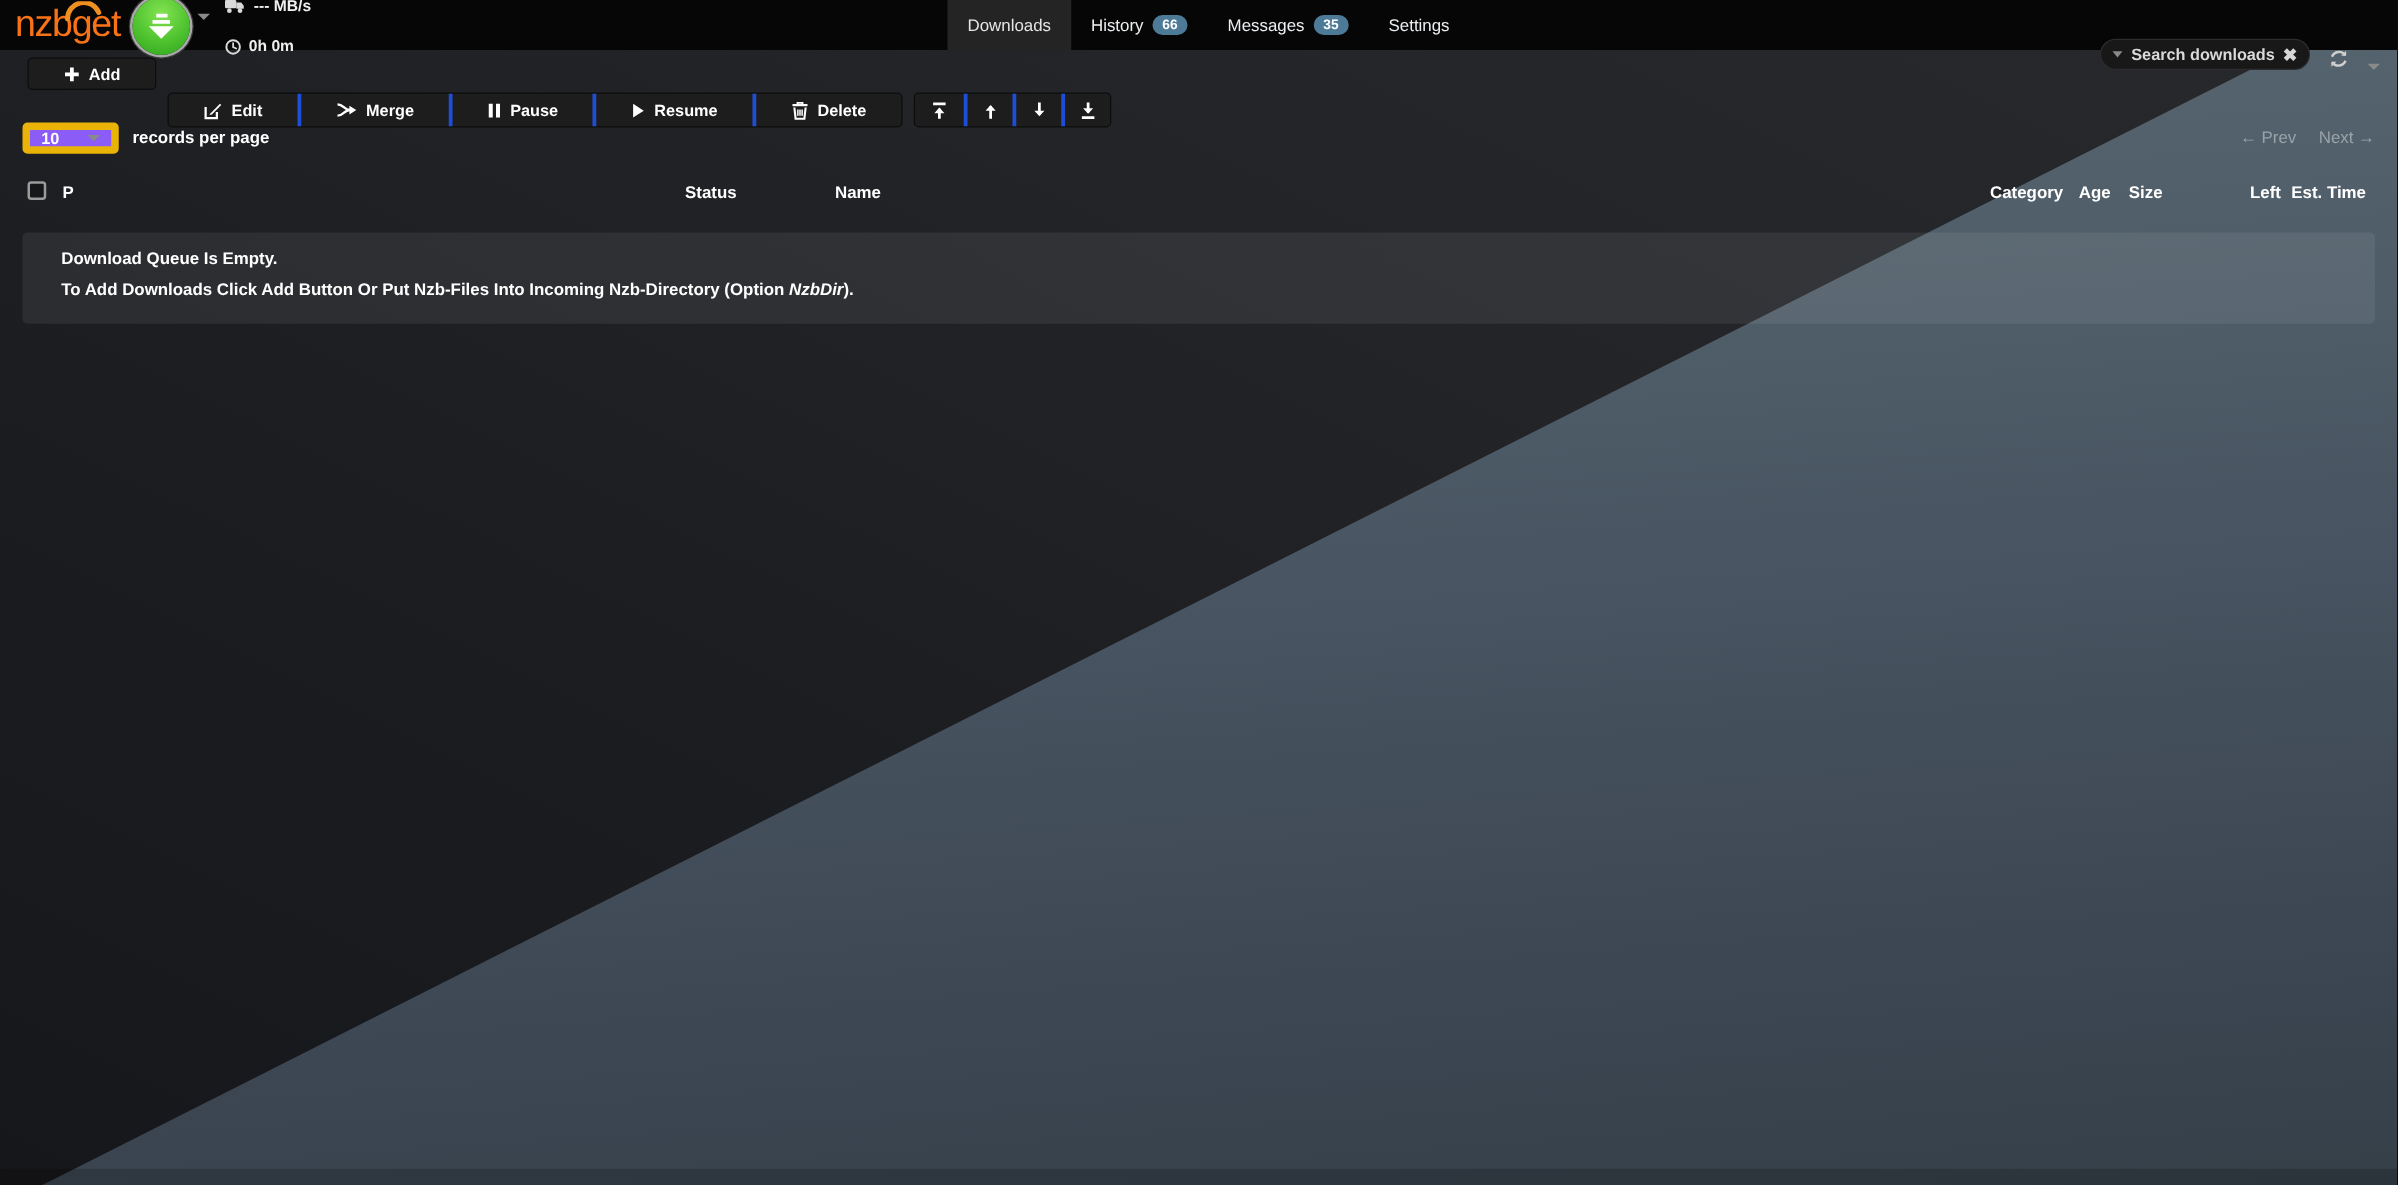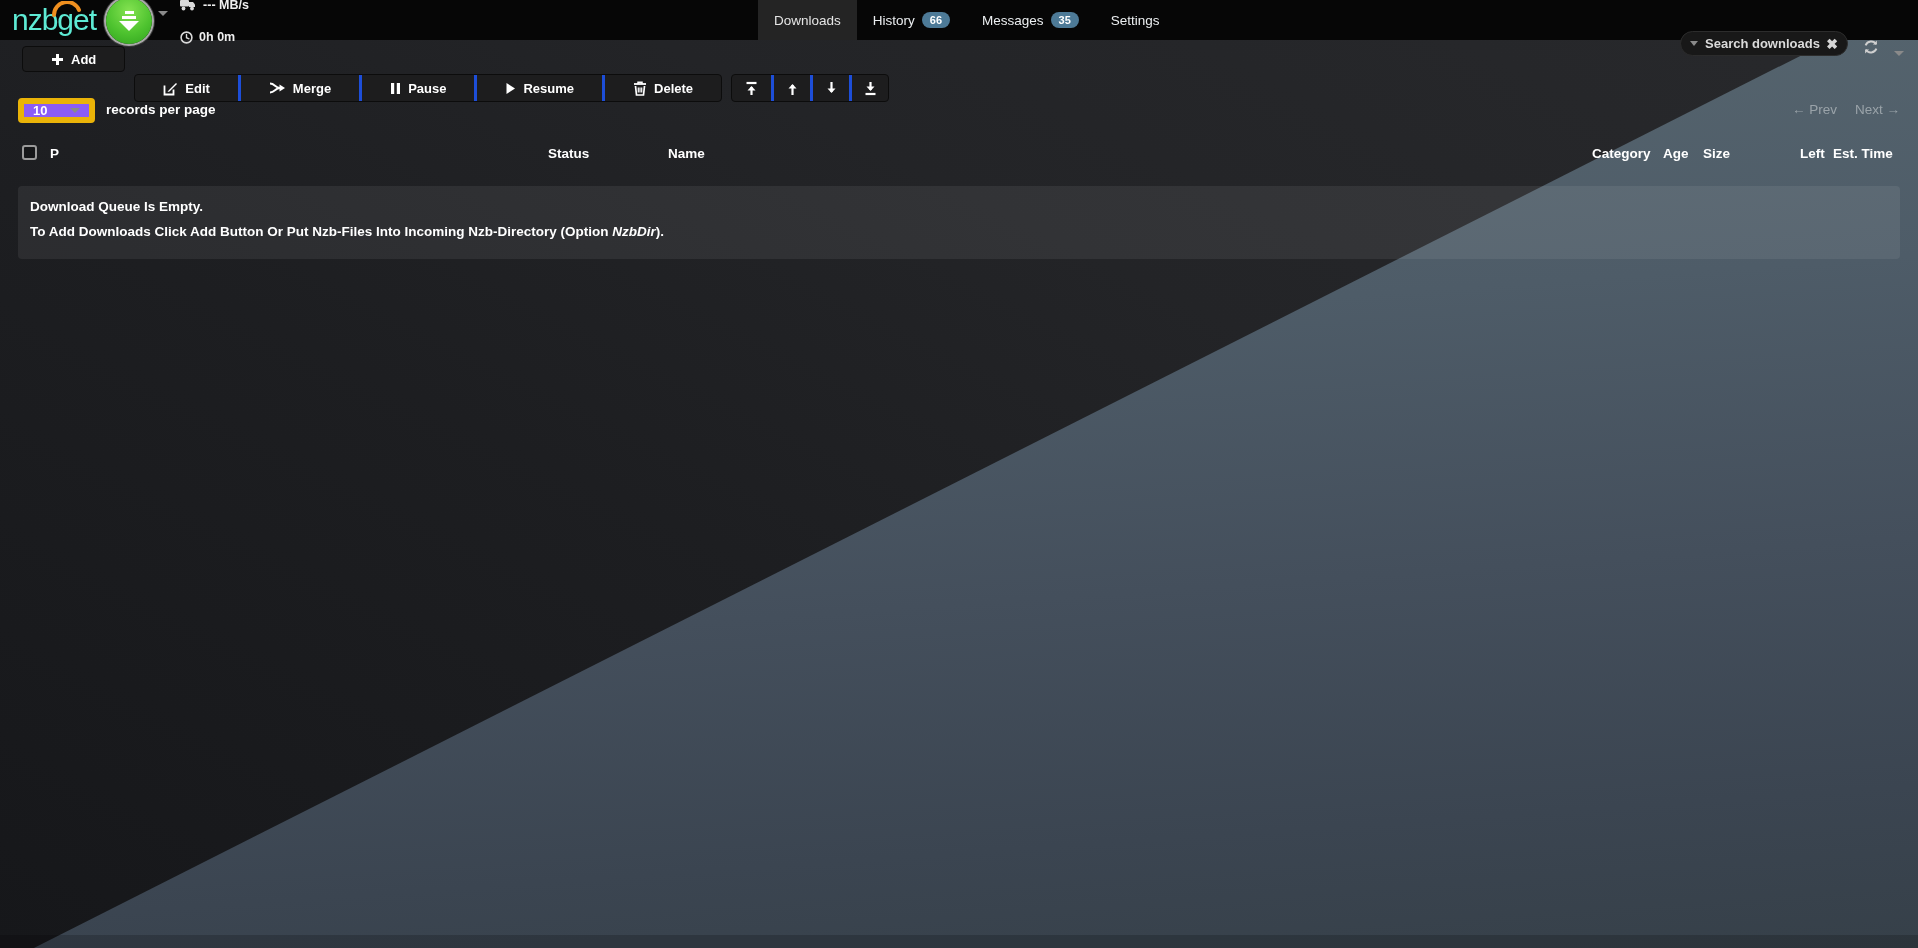--- a/index.html
+++ b/index.html
@@ -12,21 +12,21 @@
     background:linear-gradient(to bottom left, #28292c 0%, #232427 35%, #1d1e21 60%, #16171a 100%); }
   .bg-blue { position:absolute; inset:0;
     clip-path:polygon(99.63% 0, 100% 0, 100% 100%, 1.77% 100%);
     background:linear-gradient(176deg, #57666f 6%, #4e5c68 36%, #444f5c 62%, #3b4551 85%, #364049 100%); }
   .bg-bottom-shade { position:absolute; left:0; right:0; bottom:0; height:13px;
     background:rgba(0,0,0,0.18); }
 
   
   .navbar { position:absolute; top:0; left:0; right:0; height:40px; background:#060606; z-index:10; }
   .brand { position:absolute; left:12px; top:0; height:40px; display:flex; align-items:center; }
-  .logo-text { font-size:30px; font-weight:400; color:#5eead4; letter-spacing:-1px; position:relative; line-height:40px; }
+  .logo-text { font-size:30px; font-weight:400; color:#f97316; letter-spacing:-1px; position:relative; line-height:40px; }
   .logo-arc { position:absolute; left:40px; top:1px; width:30px; height:16px; }
   .logo-btn { position:relative; width:46px; height:46px; margin-left:10px; margin-top:2px; border-radius:50%;
     background:radial-gradient(circle at 50% 28%, #84e251 0%, #4ec32f 55%, #2fa21d 100%);
     box-shadow:0 0 0 2px #a9a9a9, 0 0 0 3px #3a3a3a; display:flex; flex-direction:column;
     align-items:center; justify-content:center; cursor:pointer; z-index:11; }
   .logo-arrow-bar1 { width:9px;  height:3px; background:#fff; margin-bottom:2px; }
   .logo-arrow-bar2 { width:14px; height:3px; background:#fff; margin-bottom:2px; }
   .logo-arrow-head { width:0; height:0; border-left:10px solid transparent; border-right:10px solid transparent; border-top:10px solid #fff; }
   .caret { width:0; height:0; border-left:5px solid transparent; border-right:5px solid transparent; border-top:5px solid #8a8a8a; display:inline-block; }
   .brand-caret { margin:0 0 14px 6px; }
@@ -75,21 +75,21 @@
   
   .table-header { position:absolute; top:140px; left:0; right:0; height:30px; z-index:5;
                   color:#fff; font-size:13.5px; font-weight:700; }
   .th { position:absolute; top:6px; white-space:nowrap; }
   .chk { position:absolute; left:22px; top:5px; width:15px; height:15px; border:2px solid #9b9b9b;
          border-radius:3px; background:rgba(0,0,0,0.25); cursor:pointer; }
 
   
   .empty-box { position:absolute; top:186px; left:18px; right:18px; height:73px;
                background:rgba(255,255,255,0.07); border-radius:4px; z-index:4;
-               padding:13px 0 0 12px; color:#fff; }
+               padding:13px 0 0 31px; color:#fff; }
   .empty-title { font-size:13.5px; font-weight:700; }
   .empty-hint  { font-size:13.5px; font-weight:700; margin-top:10px; }
   .empty-hint .opt { font-style:italic; }
 </style>
 </head>
 <body>
 
 <div class="app">
 
   <div class="bg-dark"></div>

